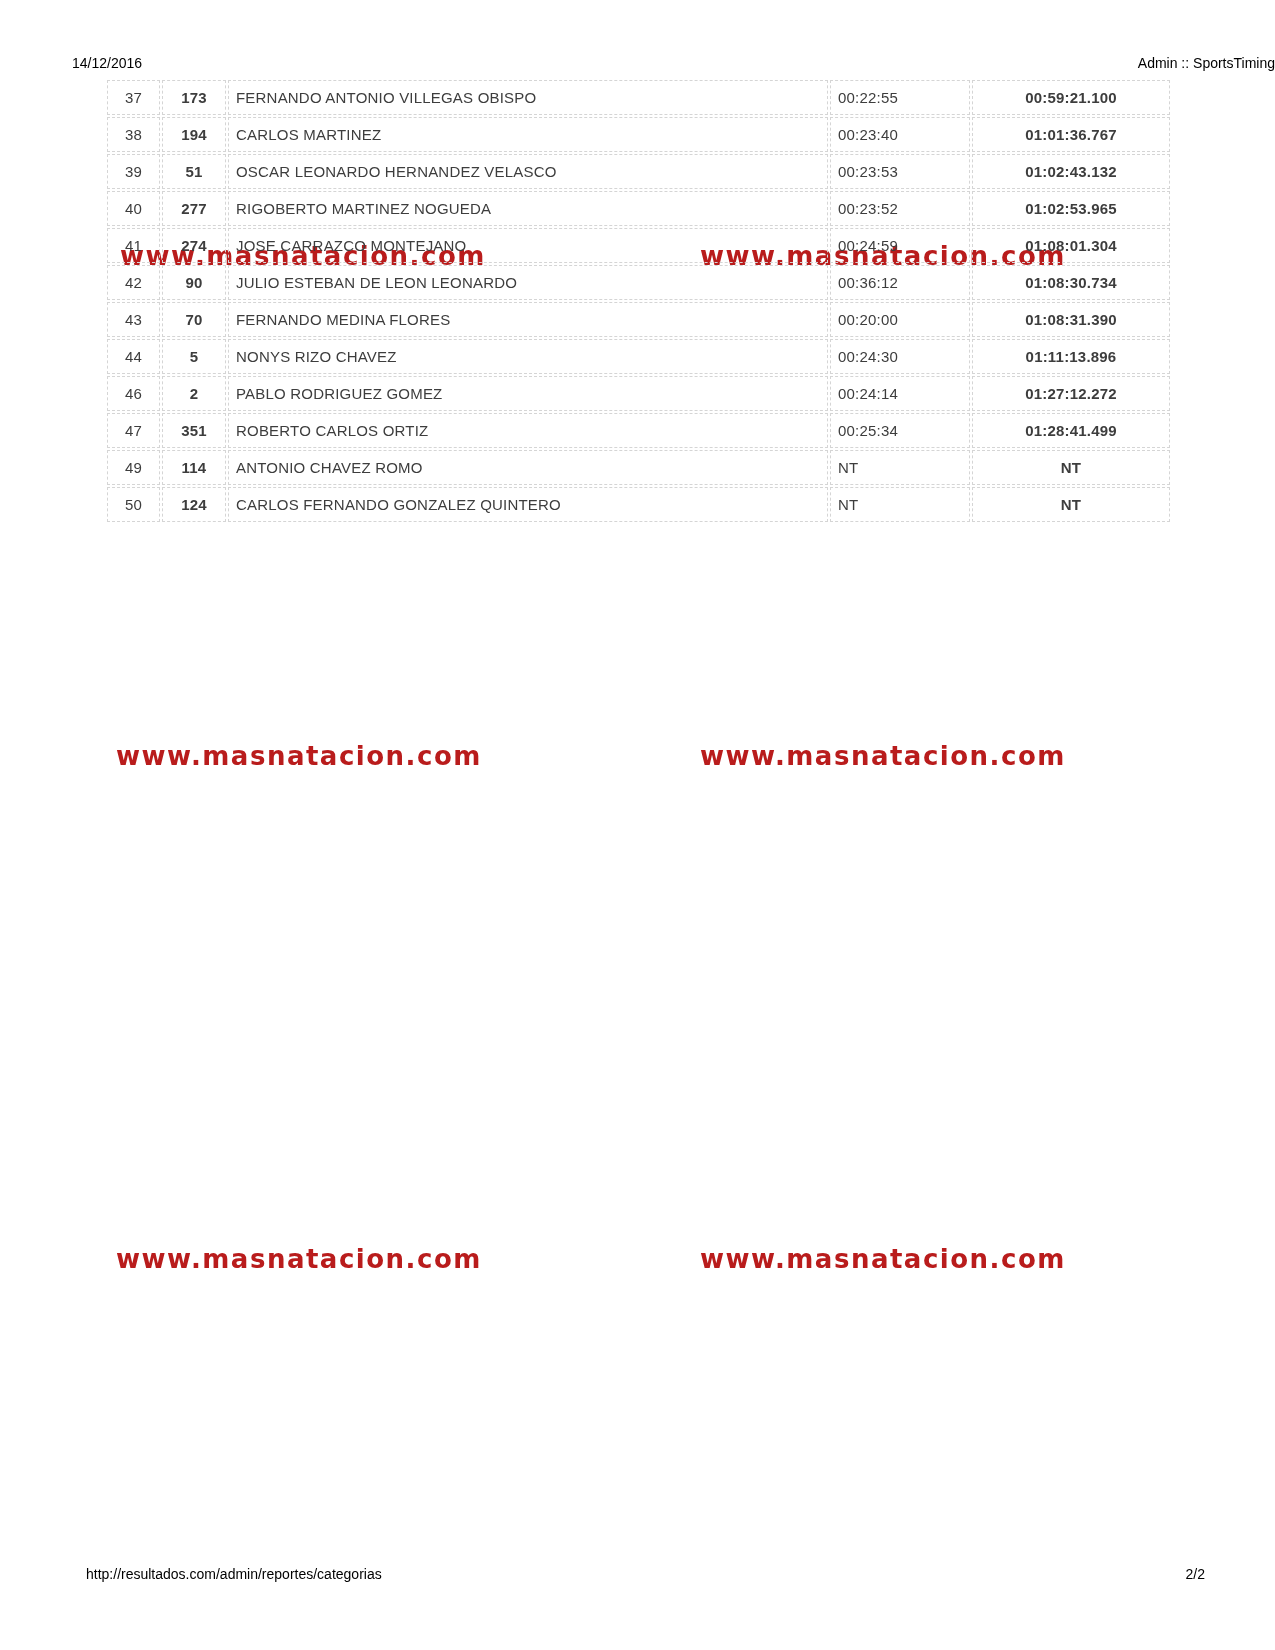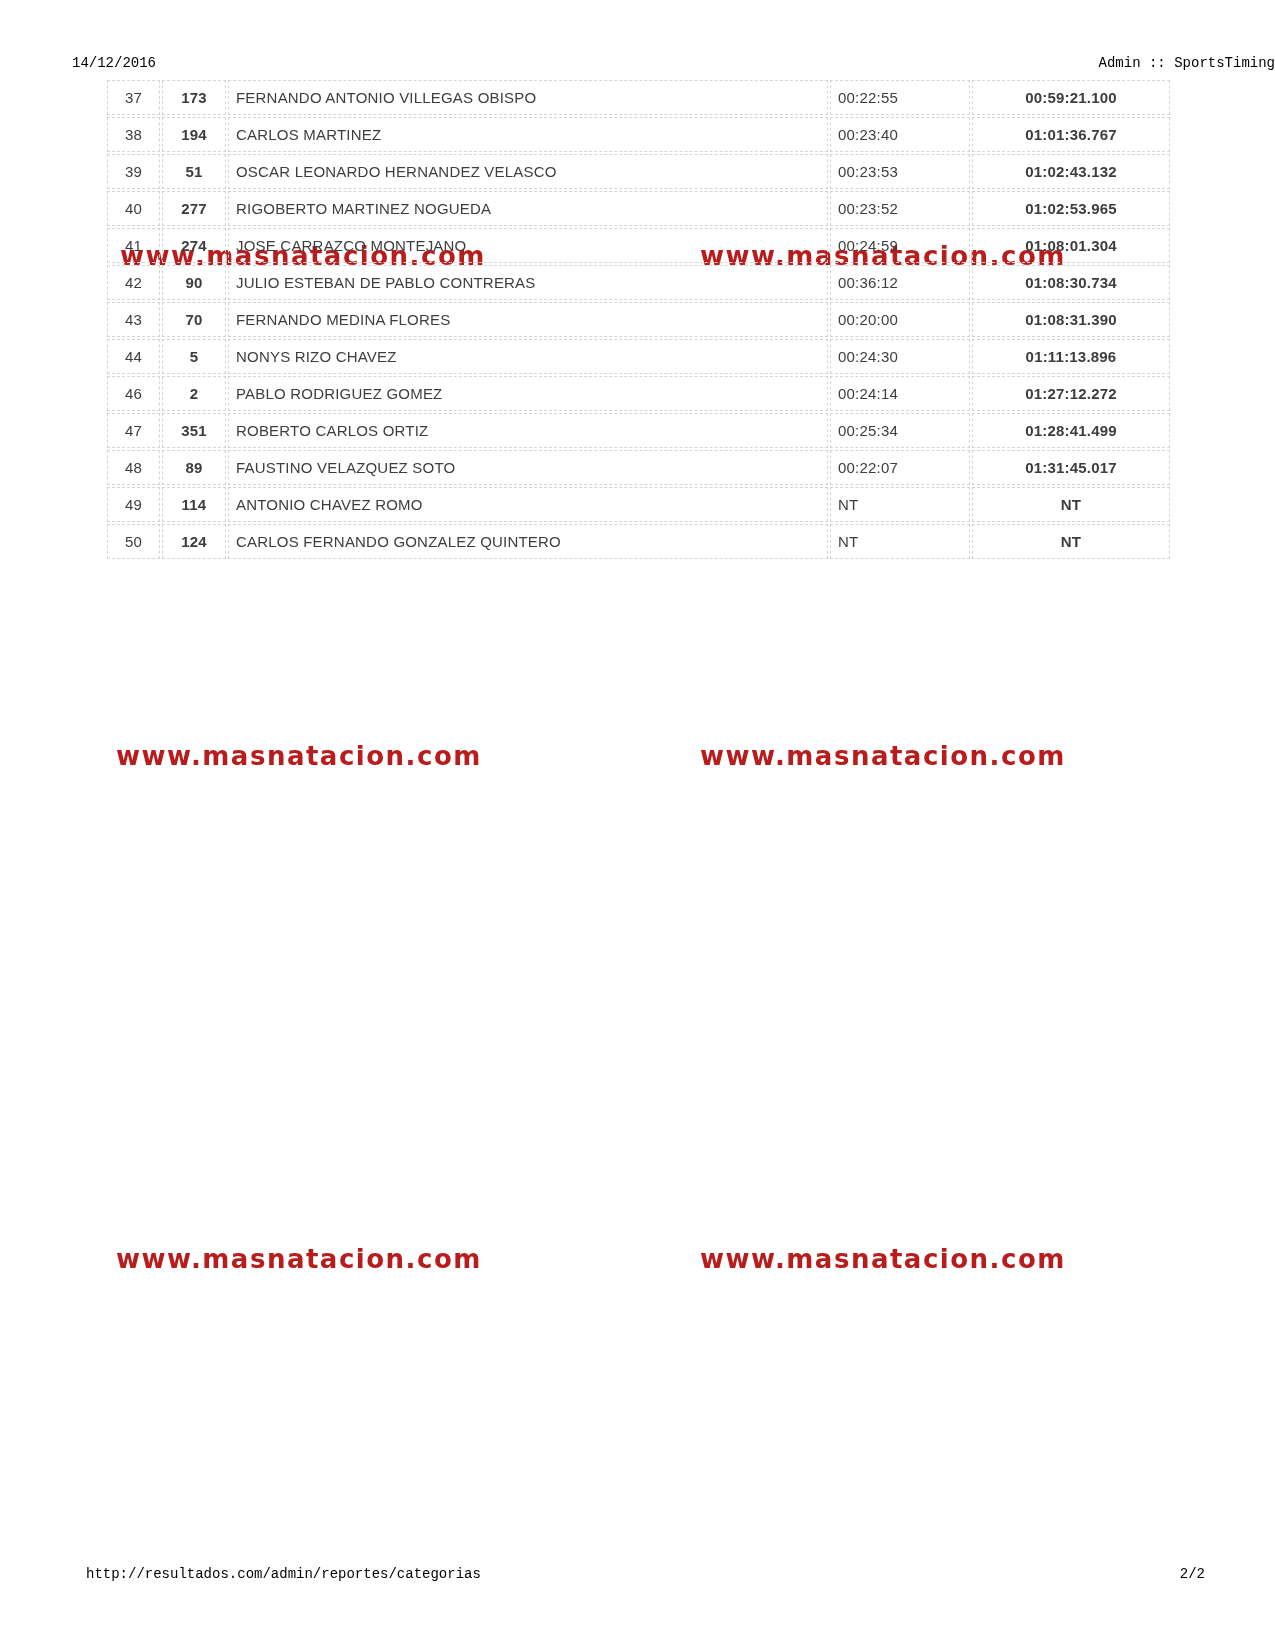--- a/index.html
+++ b/index.html
@@ -2,21 +2,21 @@
 <html><head>
 <meta charset="utf-8">
 <style>
   html,body{margin:0;padding:0;}
   body{
     width:1275px;height:1650px;position:relative;background:#ffffff;
     font-family:"Liberation Sans",sans-serif;overflow:hidden;
   }
   
   .print-text{
-    position:absolute;font-family:Liberation Mono, monospace;font-size:14px;
+    position:absolute;font-family:Liberation Sans, sans-serif;font-size:14px;
     color:#000;line-height:1.1;z-index:2;
   }
   .hdr-date{left:72px;top:56px;}
   .hdr-title{left:0;right:0;top:56px;text-align:right;}
   .ftr-url{left:86px;top:1567px;}
   .ftr-page{right:70px;top:1567px;}
   
   .watermark{
     position:absolute;z-index:0;white-space:nowrap;
     font-family:"DejaVu Sans",sans-serif;font-weight:bold;
@@ -100,21 +100,21 @@
       <tr>
         <td class="c-pos">41</td>
         <td class="c-bib">274</td>
         <td class="c-name">JOSE CARRAZCO MONTEJANO</td>
         <td class="c-time">00:24:59</td>
         <td class="c-total">01:08:01.304</td>
       </tr>
       <tr>
         <td class="c-pos">42</td>
         <td class="c-bib">90</td>
-        <td class="c-name">JULIO ESTEBAN DE PABLO CONTRERAS</td>
+        <td class="c-name">JULIO ESTEBAN DE LEON LEONARDO</td>
         <td class="c-time">00:36:12</td>
         <td class="c-total">01:08:30.734</td>
       </tr>
       <tr>
         <td class="c-pos">43</td>
         <td class="c-bib">70</td>
         <td class="c-name">FERNANDO MEDINA FLORES</td>
         <td class="c-time">00:20:00</td>
         <td class="c-total">01:08:31.390</td>
       </tr>
@@ -133,27 +133,20 @@
         <td class="c-total">01:27:12.272</td>
       </tr>
       <tr>
         <td class="c-pos">47</td>
         <td class="c-bib">351</td>
         <td class="c-name">ROBERTO CARLOS ORTIZ</td>
         <td class="c-time">00:25:34</td>
         <td class="c-total">01:28:41.499</td>
       </tr>
       <tr>
-        <td class="c-pos">48</td>
-        <td class="c-bib">89</td>
-        <td class="c-name">FAUSTINO VELAZQUEZ SOTO</td>
-        <td class="c-time">00:22:07</td>
-        <td class="c-total">01:31:45.017</td>
-      </tr>
-      <tr>
         <td class="c-pos">49</td>
         <td class="c-bib">114</td>
         <td class="c-name">ANTONIO CHAVEZ ROMO</td>
         <td class="c-time">NT</td>
         <td class="c-total">NT</td>
       </tr>
       <tr>
         <td class="c-pos">50</td>
         <td class="c-bib">124</td>
         <td class="c-name">CARLOS FERNANDO GONZALEZ QUINTERO</td>

